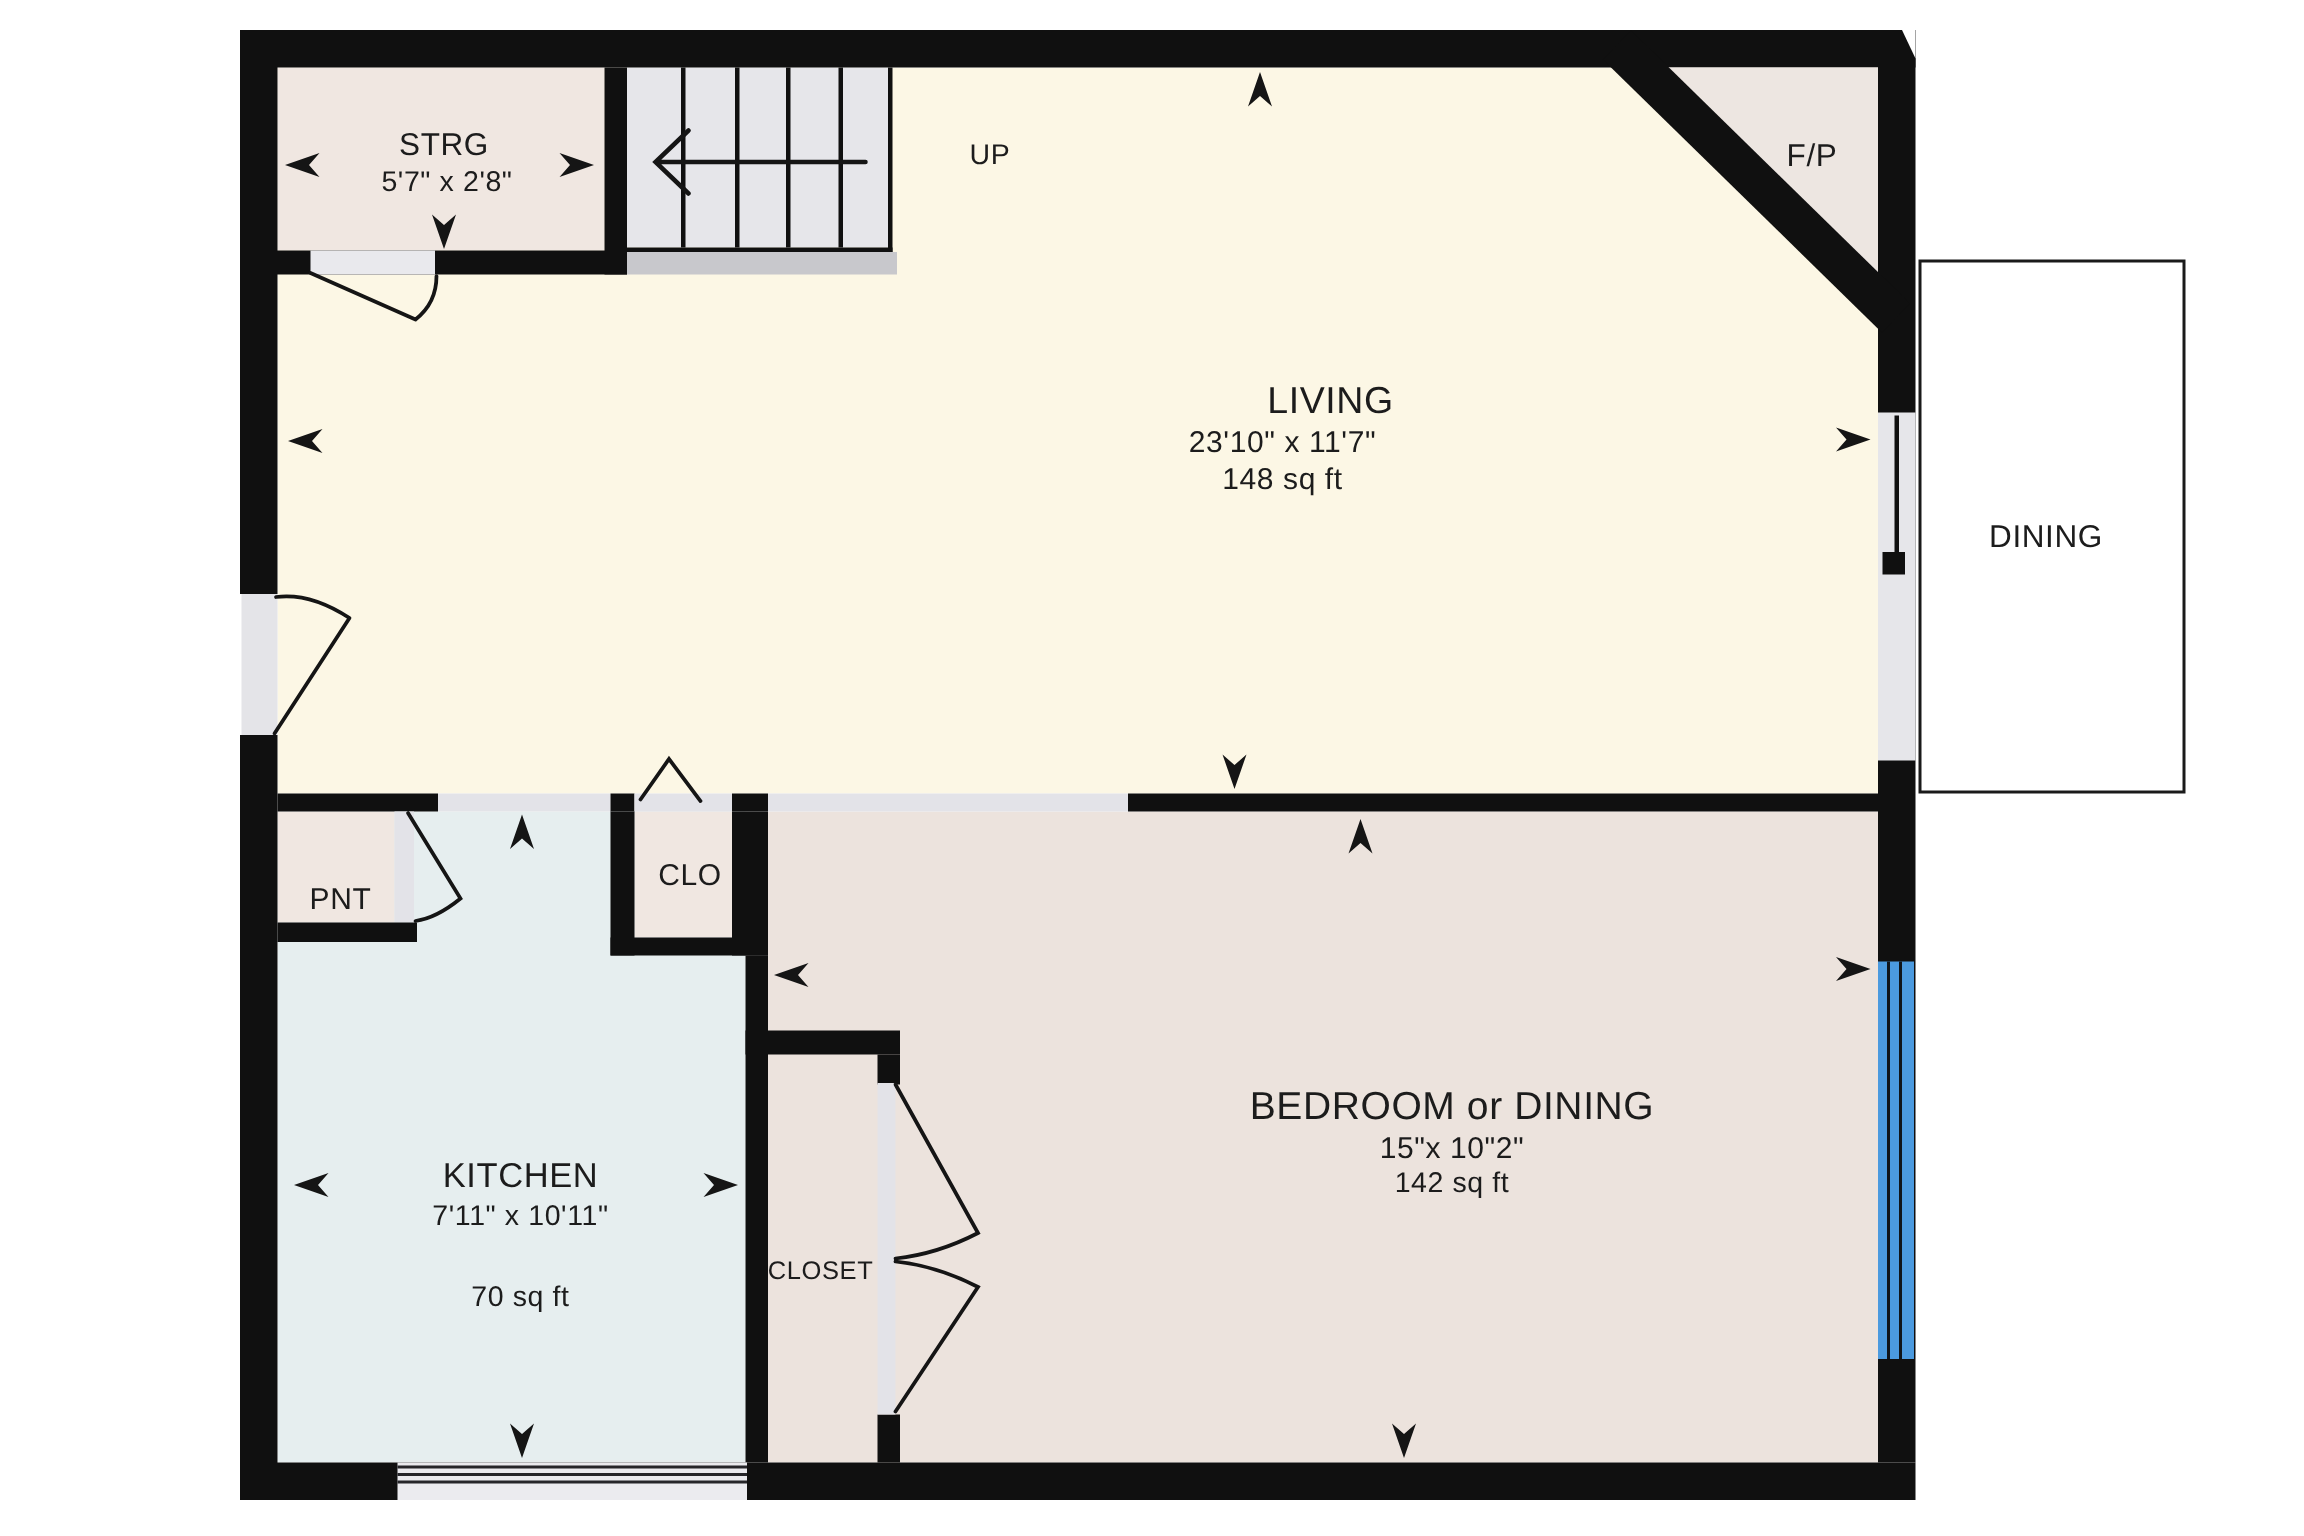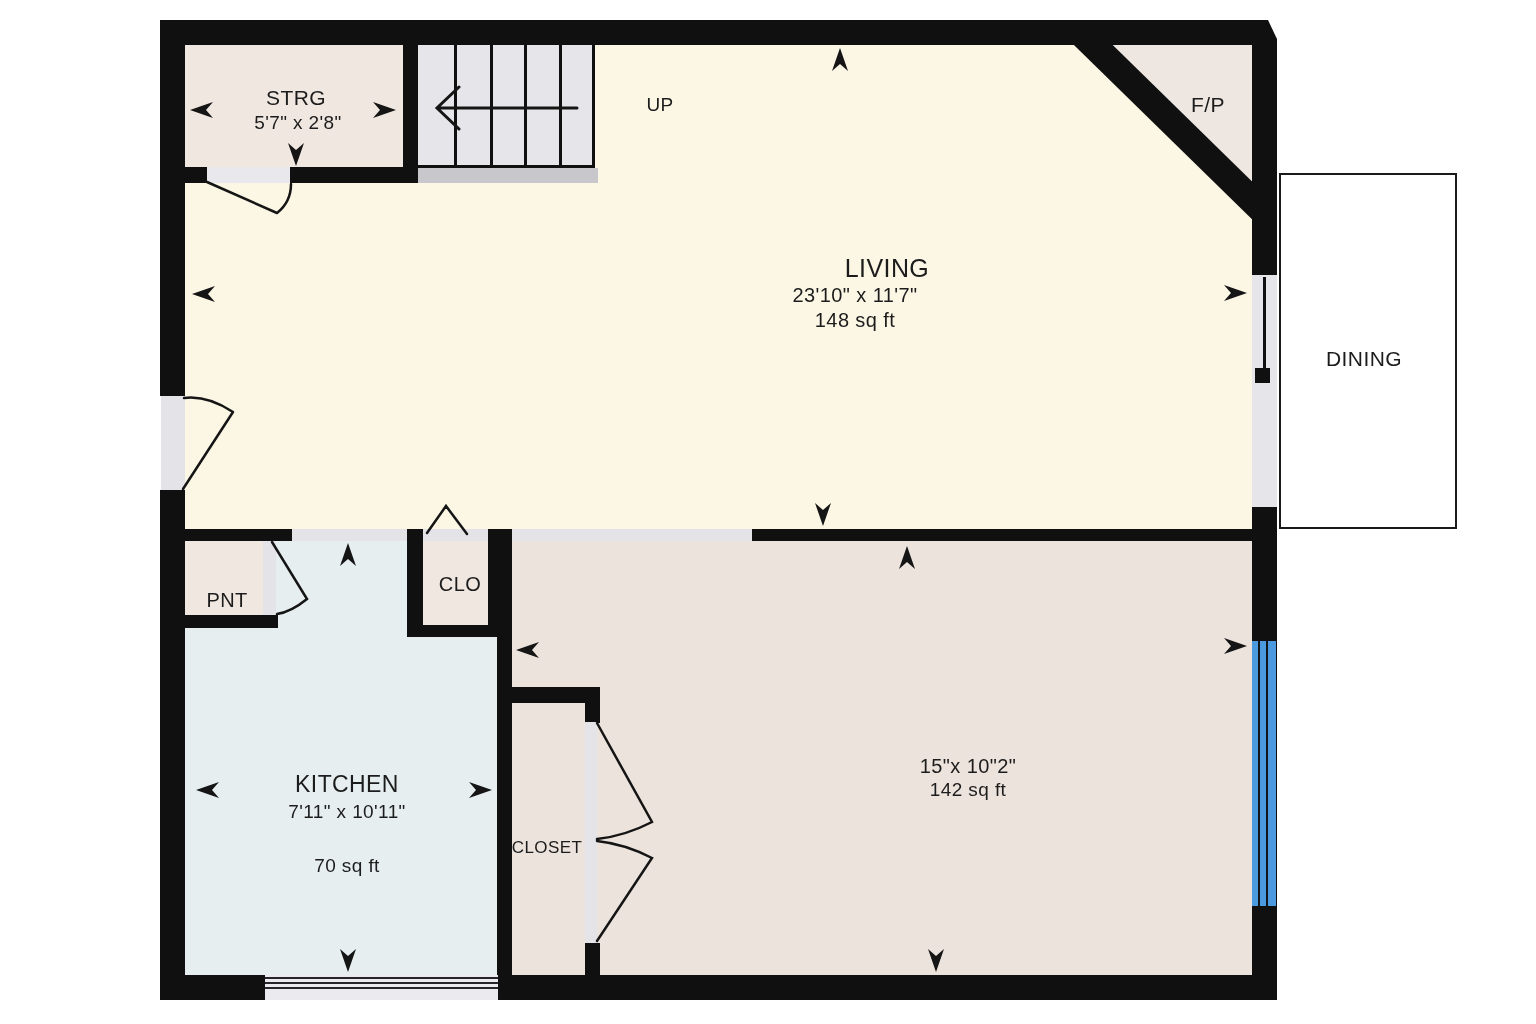--- a/index.html
+++ b/index.html
@@ -142,16 +142,17 @@
 
   <div class="lbl name-sm" style="left:227px;top:600px;font-size:20px;">PNT</div>
   <div class="lbl name-sm" style="left:460px;top:584px;font-size:20px;">CLO</div>
 
   <div class="lbl name" style="left:347px;top:784px;">KITCHEN</div>
   <div class="lbl dims-sm" style="left:347px;top:811px;">7'11" x 10'11"</div>
   <div class="lbl dims-sm" style="left:347px;top:837px;margin-top:28px;">70 sq ft</div>
 
   <div class="lbl dims-sm" style="left:547px;top:847px;font-size:17px;">CLOSET</div>
 
+  <div class="lbl name-lg" style="left:968px;top:737px;">BEDROOM or DINING</div>
   <div class="lbl dims" style="left:968px;top:766px;">15"x 10"2"</div>
   <div class="lbl dims-sm" style="left:968px;top:789px;">142 sq ft</div>
 
 </div>
 
 </body></html>

